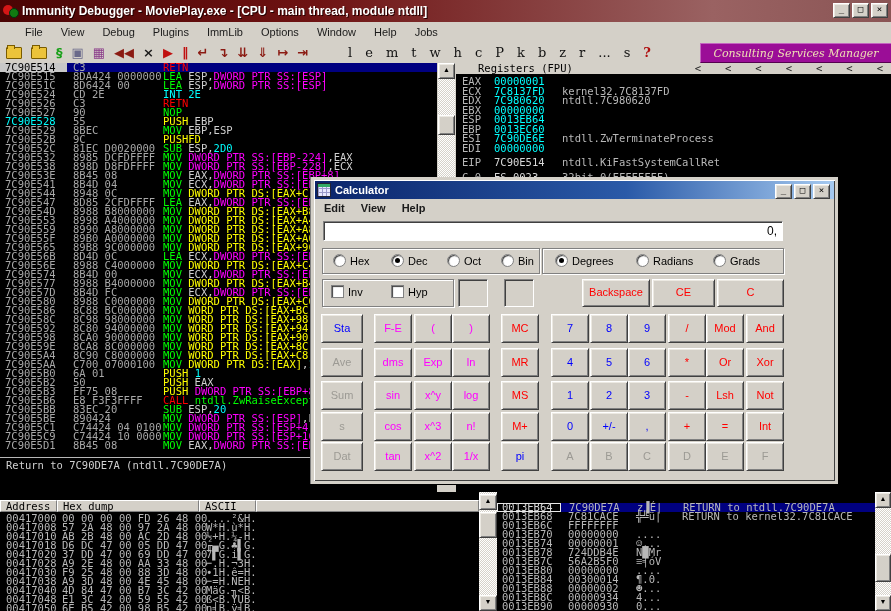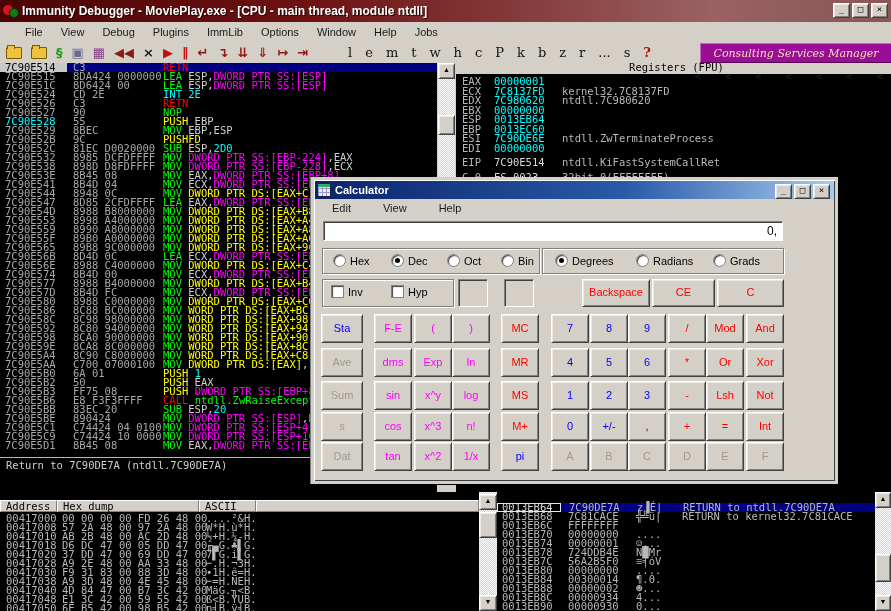--- a/index.html
+++ b/index.html
@@ -49,21 +49,21 @@
   .da.ca{color:#00ffff;}
   .drow.sel .da{background:#c8c8c8;color:#000;left:0;padding-left:5px;width:62px;}
   .db{position:absolute;left:73px;top:0;width:88px;overflow:hidden;color:#a8a8a8;display:inline-block;height:9px;}
   .di{position:absolute;left:163px;top:0;}
   .tg{color:#00ff00}.ty{color:#ffff00}.tr{color:#ff0000}.tc{color:#00ffff}.tm{color:#ff00ff}.tw{color:#d0d0d0}
 
   #info-pane{left:0;top:457px;width:437px;height:35px;border-top:1px solid #b8b8b8;color:#d0d0d0;padding-top:3px;}
   #info-pane div{padding-left:6px;}
 
   #reg-pane{left:456px;top:63px;width:435px;height:429px;}
-  #reg-header{height:11px;background:#d4d0c8;color:#000;display:flex;align-items:center;padding-left:6px;flex-direction:column;}
+  #reg-header{height:11px;background:#d4d0c8;color:#000;display:flex;align-items:center;padding-left:22px;}
   #reg-chevrons{margin-left:auto;display:flex;gap:24px;padding-right:8px;color:#222;}
   .rrow{position:relative;height:9.5px;white-space:pre;}
   .rl{position:absolute;left:6px;color:#b8b8b8;}
   .rv{position:absolute;left:38px;}
   .rv.c{color:#00ffff;} .rv.w{color:#d8d8d8;}
   .rn{position:absolute;left:106px;color:#b8b8b8;}
   .rspace{height:5px;}
   #reg-rows{padding-top:3px;}
 
   
@@ -97,21 +97,21 @@
     border:3px solid #d4d0c8;box-sizing:border-box;
     box-shadow:inset 1px 1px 0 #fff,inset -1px -1px 0 #404040,1px 1px 0 #000,-1px 0 0 #808080;}
   #calc-titlebar{position:absolute;left:1px;top:1px;right:1px;height:18px;
     background:linear-gradient(90deg,#0a246a,#2a5aa8 60%,#a6caf0);display:flex;align-items:center;color:#fff;}
   #calc-icon{width:12px;height:12px;margin:0 4px 0 2px;background:#e8e8ff;border:1px solid #223;
     background-image:linear-gradient(#3a6 0 3px,transparent 3px),linear-gradient(90deg,#99c 1px,transparent 1px),linear-gradient(#99c 1px,transparent 1px);
     background-size:100% 100%,4px 4px,4px 4px;}
   #calc-title{font-size:11px;font-weight:bold;}
   #calc .winbtns{right:4px;top:3px;}
   #calc-menubar{position:absolute;left:2px;top:21px;display:flex;}
-  #calc-menubar .menu-item{padding:1px 16px;}
+  #calc-menubar .menu-item{padding:1px 8px;font-weight:bold;}
   #calc-display{position:absolute;left:9px;top:41px;width:453px;height:18px;background:#fff;
     border:1px solid;border-color:#808080 #fff #fff #808080;box-shadow:inset 1px 1px 0 #404040;
     font-size:12px;text-align:right;padding-right:5px;line-height:18px;color:#000;}
   .groupbox{position:absolute;border:1px solid #808080;box-shadow:1px 1px 0 #fff,inset 1px 1px 0 #fff;}
   #fs-base{left:8px;top:68px;width:216px;height:24px;}
   #fs-angle{left:228px;top:68px;width:240px;height:24px;}
   #fs-mod{left:8px;top:99px;width:130px;height:26px;}
   .radio-item{position:absolute;top:5px;display:flex;align-items:center;gap:4px;font-size:11px;color:#000;}
   .radio{width:11px;height:11px;border-radius:50%;background:#fff;border:1px solid #808080;
     box-shadow:inset 1px 1px 1px #404040;position:relative;flex:none;}
@@ -293,21 +293,21 @@
       <div class="hseg" style="width:50px;">ASCII</div>
       <div class="hseg" style="flex:1;"></div>
     </div>
     <div id="hex-rows">
         <div class="hrow"><span class="ha">00417000</span><span class="hb">00 00 00 00 FD 26 48 00</span><span class="hc">....²&amp;H.</span></div>
         <div class="hrow"><span class="ha">00417008</span><span class="hb">57 2A 48 00 97 2A 48 00</span><span class="hc">W*H.ù*H.</span></div>
         <div class="hrow"><span class="ha">00417010</span><span class="hb">AB 2B 48 00 AC 2D 48 00</span><span class="hc">½+H.¼-H.</span></div>
         <div class="hrow"><span class="ha">00417018</span><span class="hb">D6 DC 47 00 05 DD 47 00</span><span class="hc">╓▄G.♣▌G.</span></div>
         <div class="hrow"><span class="ha">00417020</span><span class="hb">37 DD 47 00 69 DD 47 00</span><span class="hc">7▌G.i▌G.</span></div>
         <div class="hrow"><span class="ha">00417028</span><span class="hb">A9 2E 48 00 AA 33 48 00</span><span class="hc">⌐.H.¬3H.</span></div>
-        <div class="hrow"><span class="ha">00417030</span><span class="hb">F9 31 83 00 88 3D 48 00</span><span class="hc">∙1H.ê=H.</span></div>
+        <div class="hrow"><span class="ha">00417030</span><span class="hb">F9 25 48 00 88 3D 48 00</span><span class="hc">∙1H.ê=H.</span></div>
         <div class="hrow"><span class="ha">00417038</span><span class="hb">A9 3D 48 00 4E 45 48 00</span><span class="hc">⌐=H.NEH.</span></div>
         <div class="hrow"><span class="ha">00417040</span><span class="hb">4D 84 47 00 B7 3C 42 00</span><span class="hc">MäG.╖&lt;B.</span></div>
         <div class="hrow"><span class="ha">00417048</span><span class="hb">E1 3C 42 00 59 55 42 00</span><span class="hc">ß&lt;B.YUB.</span></div>
         <div class="hrow"><span class="ha">00417050</span><span class="hb">6E B5 42 00 98 B5 42 00</span><span class="hc">n╡B.ÿ╡B.</span></div>
       </div>
   </div>
 
   <div class="sbtrack" style="left:479px;top:492px;width:18px;height:119px;">
     <div class="sbbtn" style="left:0;top:2px;width:16px;height:14px;">▲</div>
     <div class="sbthumb" style="left:0;top:20px;width:16px;height:24px;"></div>

